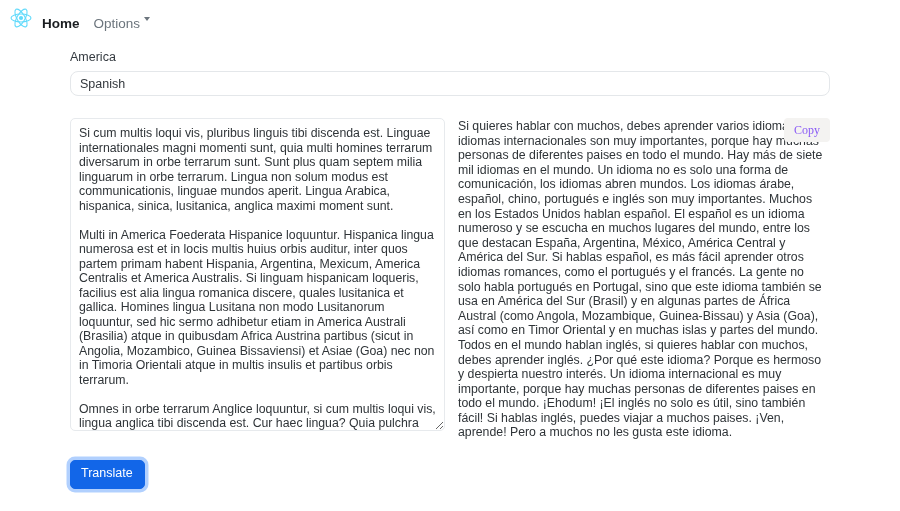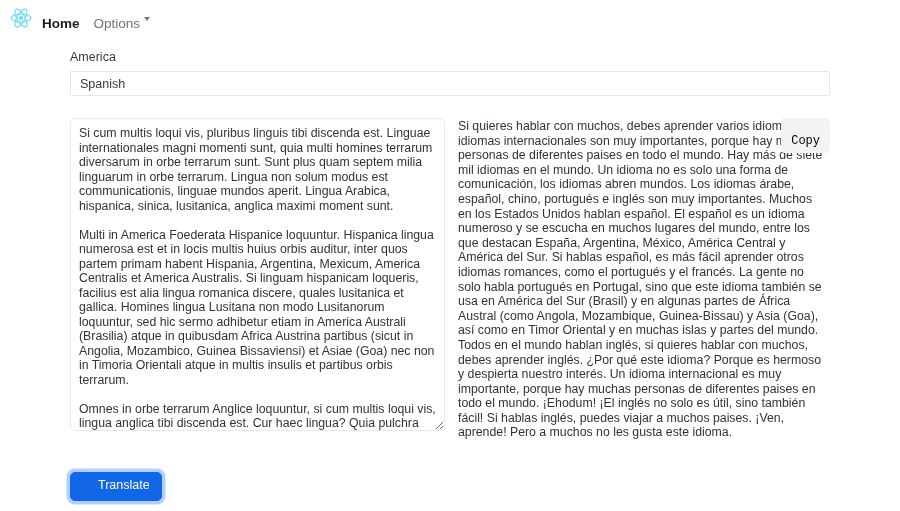--- a/index.html
+++ b/index.html
@@ -78,21 +78,21 @@
     color: #343a40;
     margin-bottom: 7px;
     display: block;
   }
   .text-input {
     display: block;
     box-sizing: border-box;
     width: 760px;
     height: 25px;
     border: 1px solid #e4e7ea;
-    border-radius: 1px;
+    border-radius: 8px;
     background: #ffffff;
     font-family: "Liberation Sans", sans-serif;
     font-size: 12.5px;
     color: #33383d;
     padding: 8px 9px;
     outline: none;
   }
 
   
   .panes {
@@ -136,44 +136,43 @@
     white-space: pre-wrap;
   }
 
   .copy-button {
     position: absolute;
     top: 0px;
     right: 0px;
     background: #f4f3f1;
     border: none;
     border-radius: 4px;
-    color: #000000;
-    font-family: Liberation Mono, monospace;
+    color: #8b5cf6;
+    font-family: Liberation Serif, serif;
     font-size: 12px;
-    padding: 16px 10px 5px 10px;
+    padding: 5px 10px 5px 10px;
     cursor: pointer;
     line-height: 1.2;
   }
 
   
   .translate-row {
     margin-top: 20px;
   }
   .translate-button {
     background: #1266e8;
     border: 1px solid #1266e8;
     border-radius: 5px;
     color: #ffffff;
     font-family: "Liberation Sans", sans-serif;
     font-size: 12.5px;
-    padding: 5px 11px 6px 27px;
+    padding: 5px 11px 6px 10px;
     cursor: pointer;
     box-shadow: 0 0 0 3.5px rgba(49,132,253,.38);
     line-height: 1.25;
-    margin-top: 12px;
   }
 </style>
 </head>
 <body>
 
 <div class="navbar">
   <span class="brand-logo">
     <svg width="24" height="24" viewBox="0 0 24 24" aria-hidden="true">
       <g fill="none" stroke="#61dafb" stroke-width="1.1">
         <ellipse cx="12" cy="12" rx="10" ry="4"></ellipse>

